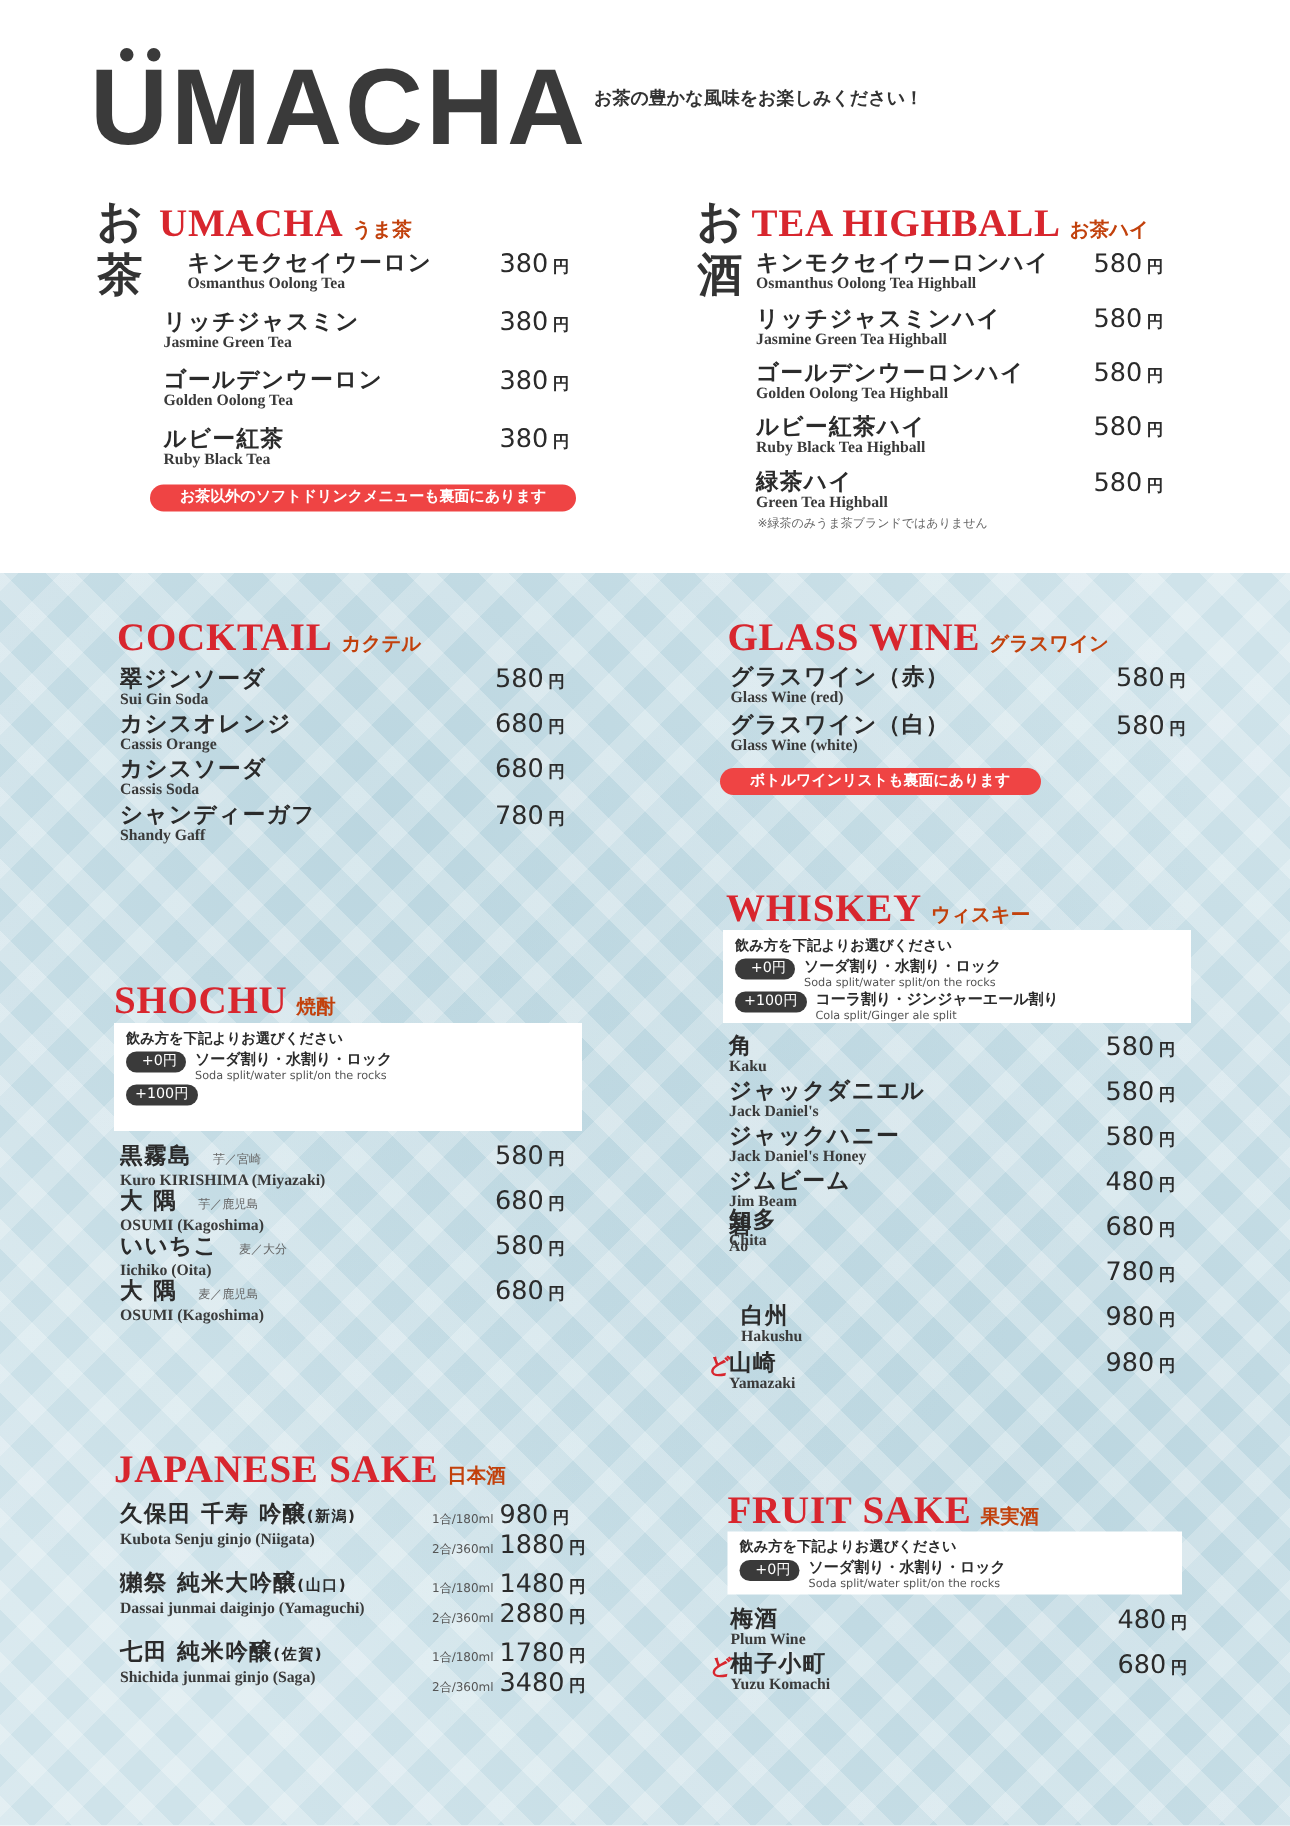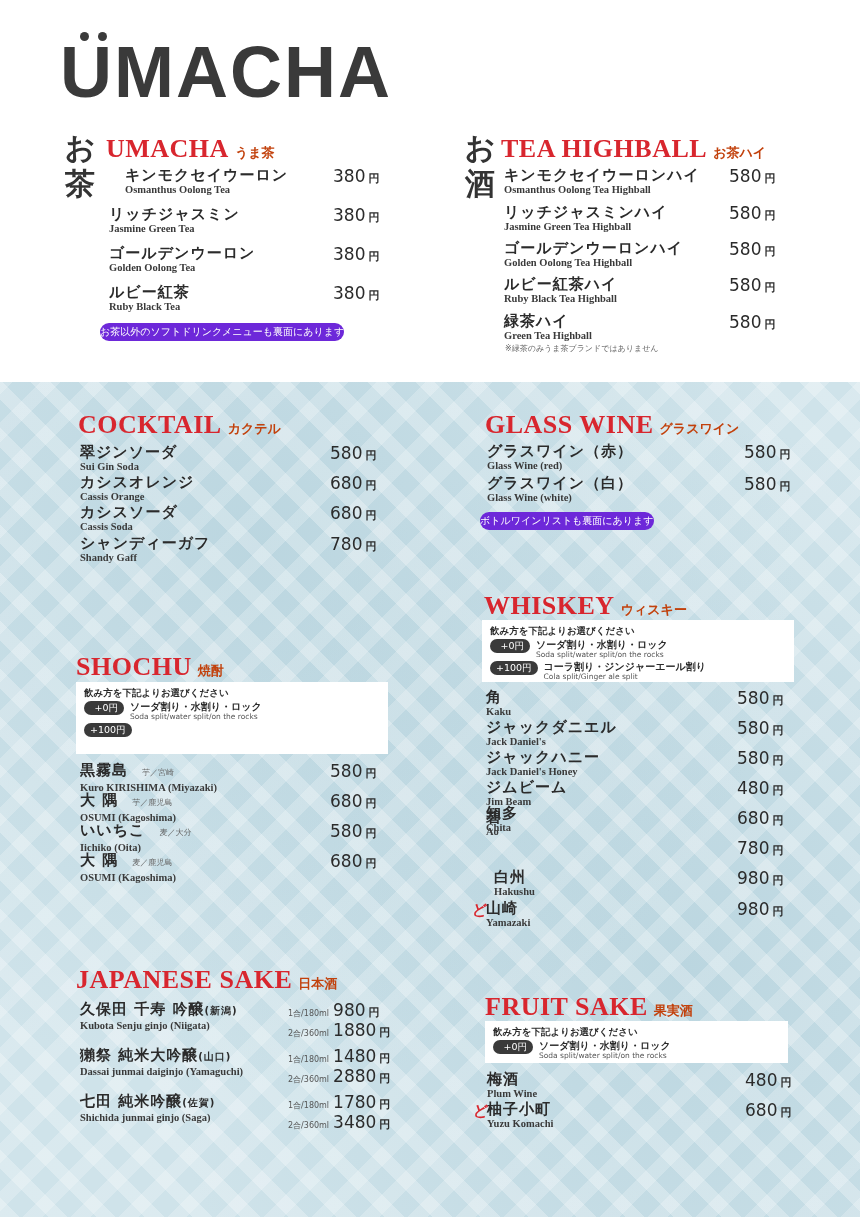--- a/index.html
+++ b/index.html
@@ -32,21 +32,21 @@
 
   .item { position: absolute; }
   .item .jp { font-family: "DejaVu Sans", sans-serif; font-weight: 700; font-size: 15px; color: #2b2b2b; letter-spacing: 1px; white-space: nowrap; line-height: 18px; }
   .item .en { font-family: "Liberation Serif", serif; font-weight: 700; font-size: 10.5px; color: #3a3a3a; white-space: nowrap; line-height: 12px; }
   .item .origin { font-size: 8px; color: #666; font-weight: 400; margin-left: 14px; letter-spacing: 0; }
   .item .mark { position: absolute; left: -14px; top: 2px; color: #d8262e; font-weight: 700; font-size: 15px; }
   .price { position: absolute; font-family: "DejaVu Sans", sans-serif; font-size: 17px; color: #2b2b2b; white-space: nowrap; line-height: 20px; }
   .price .yen { font-size: 11px; font-weight: 700; margin-left: 3px; }
   .price .size { font-size: 8px; color: #555; margin-right: 4px; }
 
-  .note-pill { position: absolute; background: #6d28d9; color: #fff; border-radius: 10px; font-size: 10px; padding: 2px 0; white-space: nowrap; line-height: 14px; }
+  .note-pill { position: absolute; background: #ef4444; color: #fff; border-radius: 10px; font-size: 10px; padding: 2px 20px; white-space: nowrap; line-height: 14px; font-weight: bold; }
   .small-note { position: absolute; font-size: 8px; color: #666; white-space: nowrap; }
 
   .howto { position: absolute; background: #ffffff; padding: 4px 8px; }
   .howto .head { font-size: 9.5px; font-weight: 700; color: #2b2b2b; line-height: 13px; }
   .howto .row { display: flex; align-items: flex-start; margin-top: 2px; }
   .howto .badge { background: #3a3a3a; color: #fff; border-radius: 8px; font-size: 9.5px; padding: 0 6px; line-height: 14px; margin-right: 6px; white-space: nowrap; flex: none; min-width: 40px; text-align: right; }
   .howto .txt .j { font-size: 10px; font-weight: 700; color: #2b2b2b; line-height: 11px; white-space: nowrap; }
   .howto .txt .j small { font-size: 7.5px; }
   .howto .txt .e { font-size: 7.5px; color: #555; line-height: 9px; }
 </style>
@@ -55,20 +55,21 @@
 
 <div class="top"></div>
 <div class="bottom"></div>
 
 <div class="logo">
   <span class="dots"></span>
   <span>UMACHA</span>
 </div>
 
 <div class="intro">
+  <div>お茶の豊かな風味をお楽しみください！</div>
 </div>
 
 <div class="side-kanji" style="left:62px;top:130px;">
   <div>お</div>
   <div>茶</div>
 </div>
 <div class="sec-title" style="left:106px;top:134px;">
   <span class="en">UMACHA</span><span class="jp">うま茶</span>
 </div>
 

